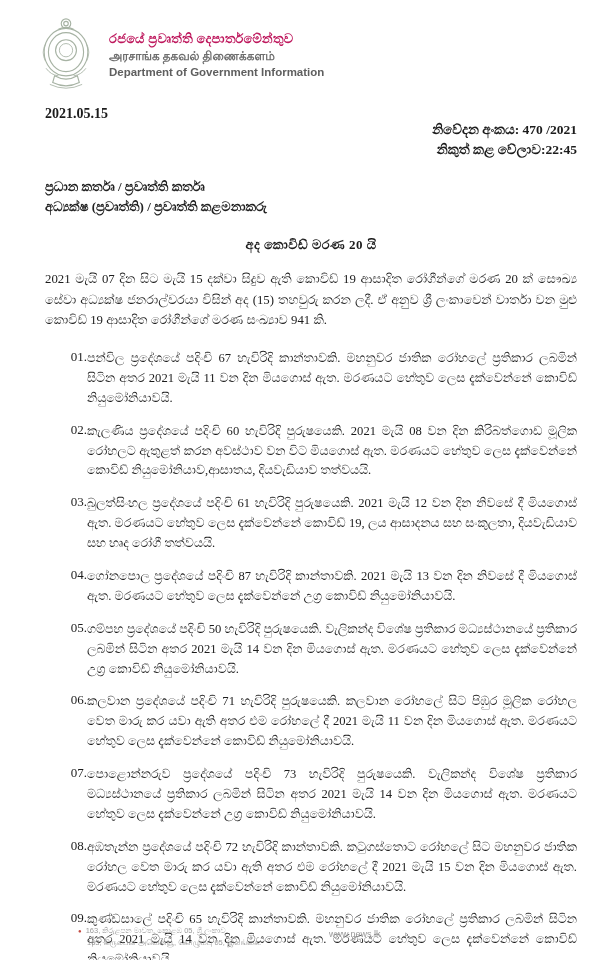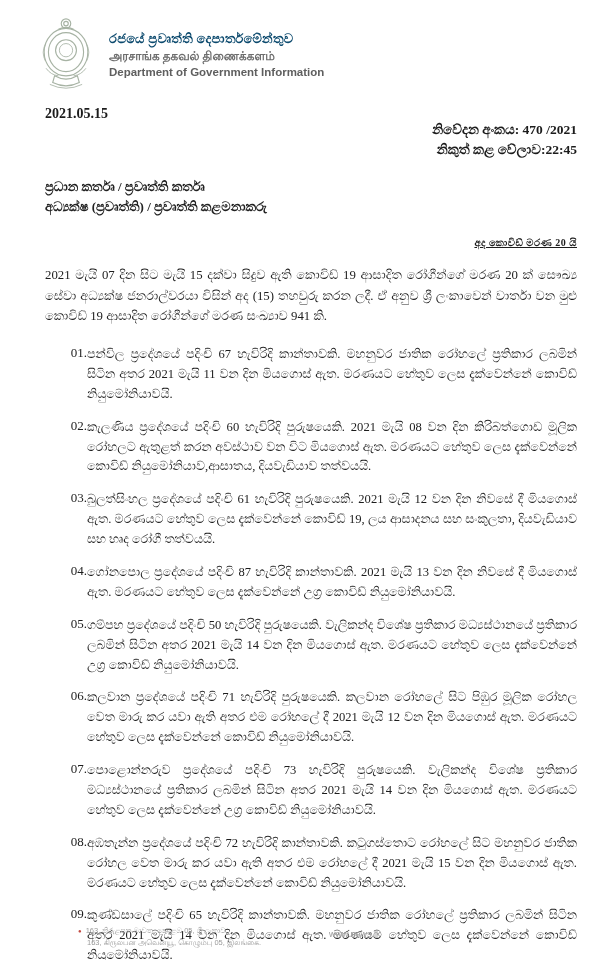--- a/index.html
+++ b/index.html
@@ -7,32 +7,32 @@
     width:615px; height:960px; background:#ffffff; margin:0 auto;
     position:relative; box-sizing:border-box;
     padding:16px 38px 0 45px;
     font-family:"Liberation Serif","DejaVu Sans",serif;
     color:#1c1c1c;
   }
   
   .letterhead { display:flex; align-items:center; gap:14px; margin-left:-8px; }
   .emblem { width:58px; height:76px; flex:0 0 auto; }
   .dept-names { display:flex; flex-direction:column; gap:2px; }
-  .dept-si { font-size:13px; font-weight:bold; color:#0c4a6e; letter-spacing:.3px; }
+  .dept-si { font-size:13px; font-weight:bold; color:#be185d; letter-spacing:.3px; }
   .dept-ta { font-size:12px; font-weight:bold; color:#6d6d6d; }
   .dept-en { font-size:11.5px; font-weight:bold; color:#5f5f5f; font-family:"Liberation Sans",sans-serif; }
   
   .meta-row { display:flex; justify-content:space-between; align-items:flex-start; margin-top:14px; }
   .doc-date { font-weight:bold; font-size:14px; }
   .meta-right { text-align:right; font-weight:bold; font-size:13.5px; line-height:1.5; margin-top:14px; }
   
   .addressee { margin-top:16px; font-size:13px; line-height:1.55; font-weight:bold; color:#222; }
   
-  .doc-title { text-align:right; font-size:10px; font-weight:bold;
-    text-decoration:underline; margin:20px 0 16px 0; letter-spacing:.5px; }
+  .doc-title { text-align:center; font-size:13px; font-weight:bold;
+    margin:20px 0 16px 0; letter-spacing:.5px; }
   
   .intro { font-size:12.8px; line-height:1.62; text-align:justify; margin:0 0 18px 0; }
   .items { margin-top:4px; }
   .item { display:flex; margin-bottom:13px; }
   .item-no { flex:0 0 42px; font-size:13px;text-align:right; }
   .item-text { flex:1; font-size:12.6px; line-height:1.58; text-align:justify; }
   
   .page-footer {
     position:absolute; left:16px; right:0; bottom:10px;
     display:flex; align-items:flex-start;
@@ -116,21 +116,21 @@
       <div class="item">
         <span class="item-no">04.</span>
         <span class="item-text">ගෝනපොල ප්‍රදේශයේ පදිංචි 87 හැවිරිදි කාන්තාවකි. 2021 මැයි 13 වන දින නිවසේ දී මියගොස් ඇත. මරණයට හේතුව ලෙස දැක්වෙන්නේ උග්‍ර කොවිඩ් නියුමෝනියාවයි.</span>
       </div>
       <div class="item">
         <span class="item-no">05.</span>
         <span class="item-text">ගම්පහ ප්‍රදේශයේ පදිංචි 50 හැවිරිදි පුරුෂයෙකි. වැලිකන්ද විශේෂ ප්‍රතිකාර මධ්‍යස්ථානයේ ප්‍රතිකාර ලබමින් සිටින අතර 2021 මැයි 14 වන දින මියගොස් ඇත. මරණයට හේතුව ලෙස දැක්වෙන්නේ උග්‍ර කොවිඩ් නියුමෝනියාවයි.</span>
       </div>
       <div class="item">
         <span class="item-no">06.</span>
-        <span class="item-text">කලවාන ප්‍රදේශයේ පදිංචි 71 හැවිරිදි පුරුෂයෙකි. කලවාන රෝහලේ සිට පිඹුර මූලික රෝහල වෙත මාරු කර යවා ඇති අතර එම රෝහලේ දී 2021 මැයි 12 වන දින මියගොස් ඇත. මරණයට හේතුව ලෙස දැක්වෙන්නේ කොවිඩ් නියුමෝනියාවයි.</span>
+        <span class="item-text">කලවාන ප්‍රදේශයේ පදිංචි 71 හැවිරිදි පුරුෂයෙකි. කලවාන රෝහලේ සිට පිඹුර මූලික රෝහල වෙත මාරු කර යවා ඇති අතර එම රෝහලේ දී 2021 මැයි 11 වන දින මියගොස් ඇත. මරණයට හේතුව ලෙස දැක්වෙන්නේ කොවිඩ් නියුමෝනියාවයි.</span>
       </div>
       <div class="item">
         <span class="item-no">07.</span>
         <span class="item-text">පොළොන්නරුව ප්‍රදේශයේ පදිංචි 73 හැවිරිදි පුරුෂයෙකි. වැලිකන්ද විශේෂ ප්‍රතිකාර මධ්‍යස්ථානයේ ප්‍රතිකාර ලබමින් සිටින අතර 2021 මැයි 14 වන දින මියගොස් ඇත. මරණයට හේතුව ලෙස දැක්වෙන්නේ උග්‍ර කොවිඩ් නියුමෝනියාවයි.</span>
       </div>
       <div class="item">
         <span class="item-no">08.</span>
         <span class="item-text">අඹතැන්න ප්‍රදේශයේ පදිංචි 72 හැවිරිදි කාන්තාවකි. කටුගස්තොට රෝහලේ සිට මහනුවර ජාතික රෝහල වෙත මාරු කර යවා ඇති අතර එම රෝහලේ දී 2021 මැයි 15 වන දින මියගොස් ඇත. මරණයට හේතුව ලෙස දැක්වෙන්නේ කොවිඩ් නියුමෝනියාවයි.</span>
       </div>
       <div class="item">

